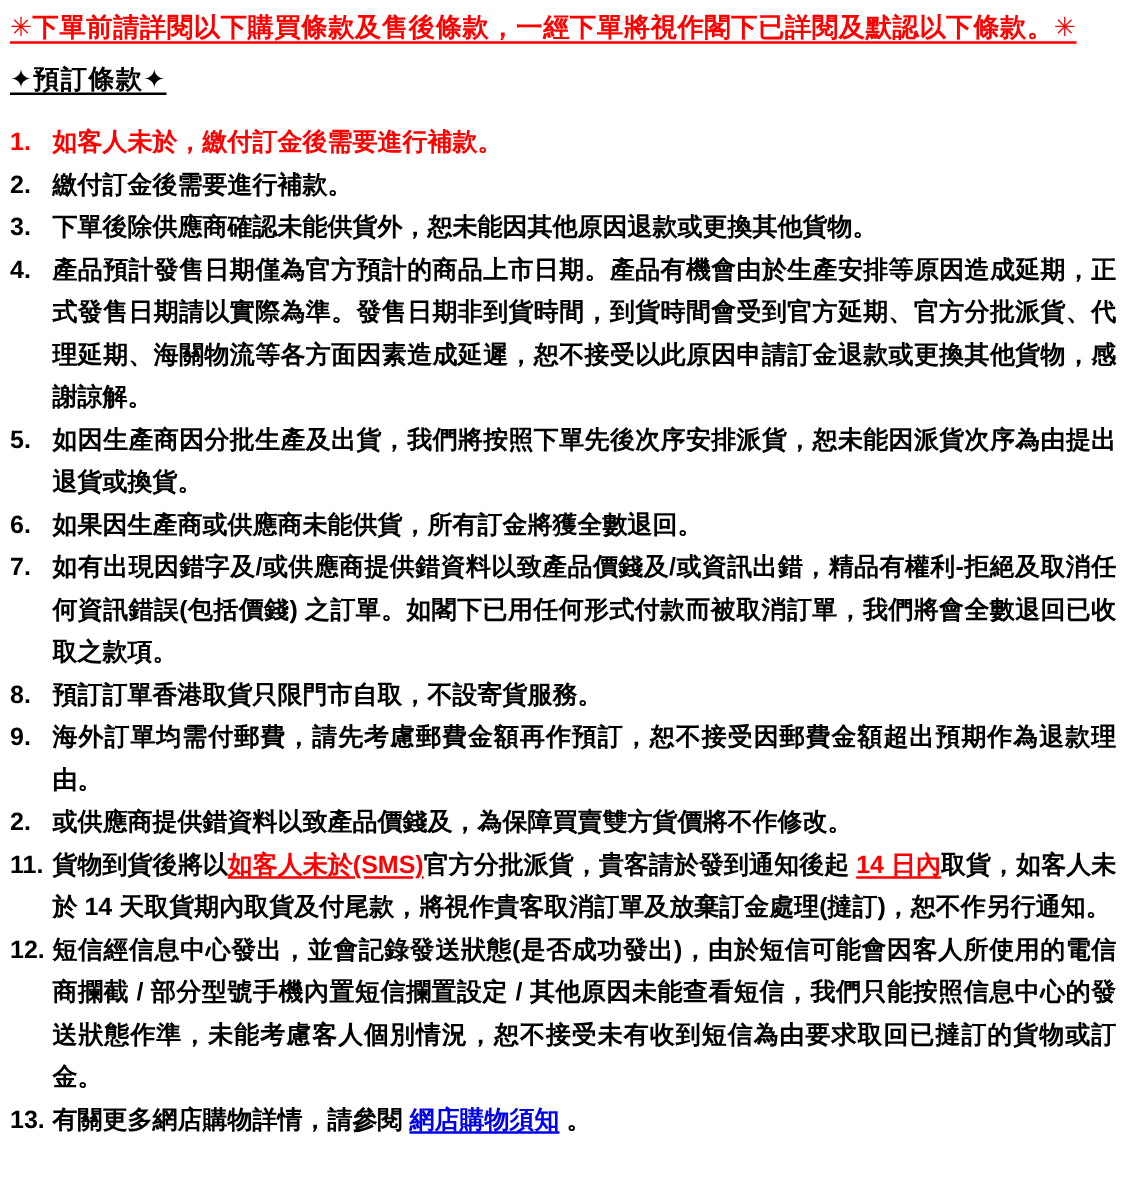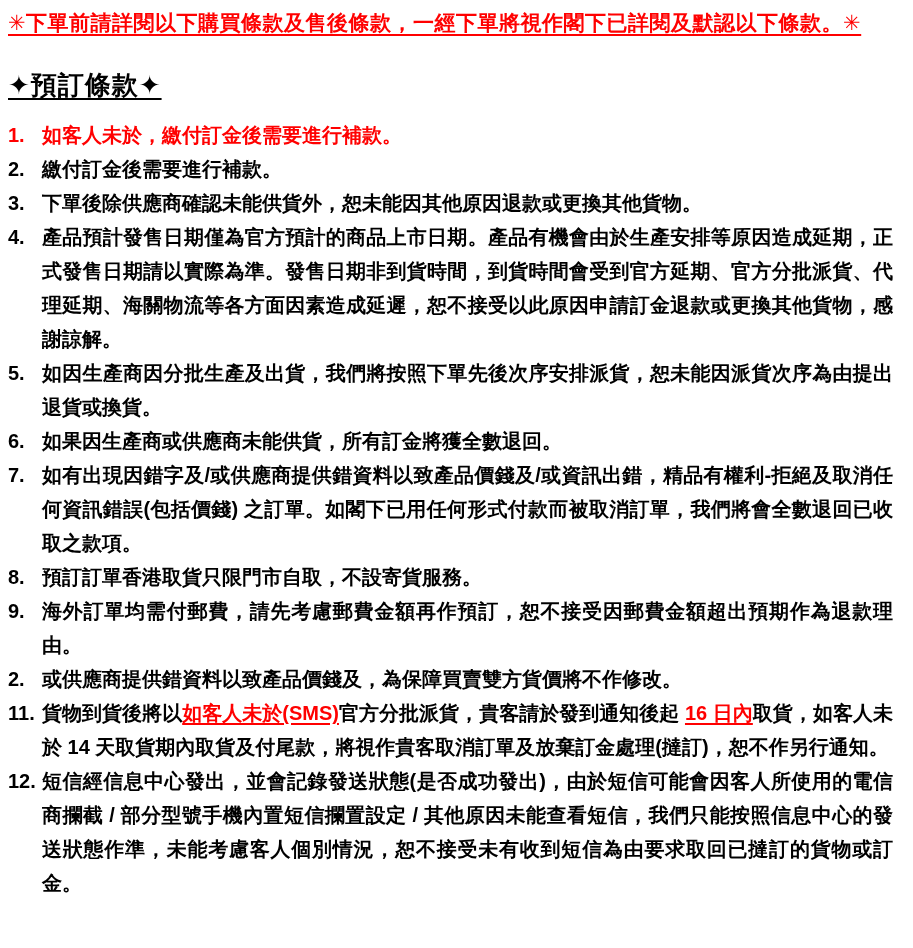--- a/index.html
+++ b/index.html
@@ -26,22 +26,22 @@
     color: #ff0000;
     font-size: 21px;
     line-height: 30px;
     text-decoration: underline;
     text-decoration-thickness: 2px;
     text-underline-offset: 4px;
     letter-spacing: 0.5px;
     white-space: nowrap;
   }
   .section-title {
-    margin-top: 32px;
-    font-size: 26px;
+    margin-top: 11px;
+    font-size: 21px;
     line-height: 30px;
     display: inline-block;
     text-decoration: underline;
     text-decoration-thickness: 2px;
     text-underline-offset: 4px;
     letter-spacing: 1px;
   }
   .terms-list {
     margin: 18px 0 0 0;
     padding: 0;
@@ -122,20 +122,24 @@
       <li>
         <span class="term-num">9.</span>
         <span class="term-body"><span>海外訂單均需付郵費，請先考慮郵費金額再作預訂，恕不接受因郵費金額超出預期作為退款理由。</span></span>
       </li>
       <li>
         <span class="term-num">2.</span>
         <span class="term-body"><span>或供應商提供錯資料以致產品價錢及，為保障買賣雙方貨價將不作修改。</span></span>
       </li>
       <li>
         <span class="term-num">11.</span>
-        <span class="term-body"><span>貨物到貨後將以</span><span class="hl">如客人未於(SMS)</span><span>官方分批派貨，貴客請於發到通知後起 </span><span class="hl">16 日內</span><span>取貨，如客人未於 14 天取貨期內取貨及付尾款，將視作貴客取消訂單及放棄訂金處理(撻訂)，恕不作另行通知。</span></span>
+        <span class="term-body"><span>貨物到貨後將以</span><span class="hl">如客人未於(SMS)</span><span>官方分批派貨，貴客請於發到通知後起 </span><span class="hl">14 日內</span><span>取貨，如客人未於 14 天取貨期內取貨及付尾款，將視作貴客取消訂單及放棄訂金處理(撻訂)，恕不作另行通知。</span></span>
       </li>
       <li>
         <span class="term-num">12.</span>
         <span class="term-body"><span>短信經信息中心發出，並會記錄發送狀態(是否成功發出)，由於短信可能會因客人所使用的電信商攔截 / 部分型號手機內置短信攔置設定 / 其他原因未能查看短信，我們只能按照信息中心的發送狀態作準，未能考慮客人個別情況，恕不接受未有收到短信為由要求取回已撻訂的貨物或訂金。</span></span>
       </li>
+      <li>
+        <span class="term-num">13.</span>
+        <span class="term-body"><span>有關更多網店購物詳情，請參閱 </span><a href="#" class="link">網店購物須知</a><span> 。</span></span>
+      </li>
     </ol>
 </div>
 
 </body></html>

